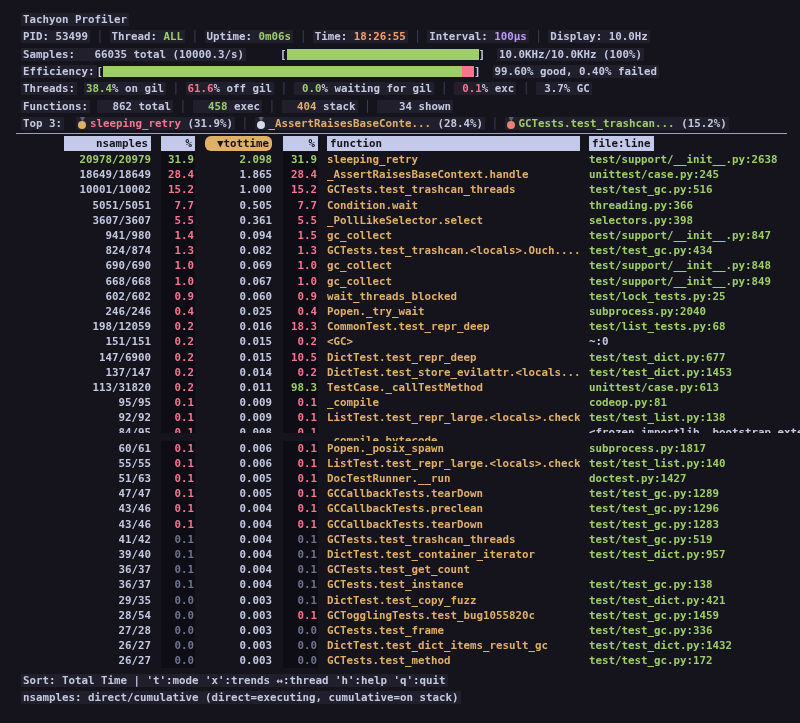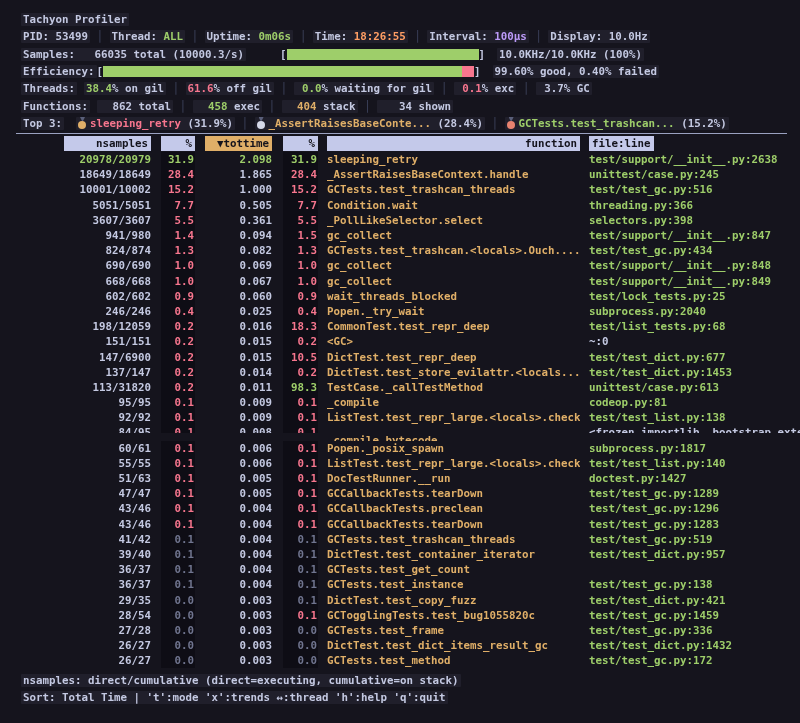--- a/index.html
+++ b/index.html
@@ -30,22 +30,22 @@
     clip-path:polygon(0 0,100% 0,50% 100%);}
   .medal::after{content:"";position:absolute;bottom:0;left:0;width:8px;height:8px;border-radius:50%;background:var(--mc);}
   .m-gold{--mc:#e0af68;} .m-silver{--mc:#d5d9e8;} .m-bronze{--mc:#e8836f;}
   .rule{height:1px;background:var(--rule);margin:1px 13px 1px 16px;}
   .thead,.trow{display:grid;grid-template-columns:87px 10px 34px 10px 67px 11px 35px 9px 253px 9px 1fr;
     padding-left:16px;box-sizing:border-box;}
   .thead{height:17px;align-items:center;margin-left:48px;}
   .trow{height:15.2px;line-height:15.2px;margin-left:48px;}
   .hcell{display:block;background:var(--hchip-bg);color:var(--hchip-fg);text-align:right;
     padding:0 3px;box-sizing:border-box;height:15px;line-height:15px;}
-  .hcell.sort{background:var(--sort-bg);}
-  .hcell.left{text-align:right;}
+  .hcell.sort{background:var(--sort-bg);border-radius:6px;}
+  .hcell.left{text-align:left;}
   .hcell.fit{justify-self:start;}
   .col1{grid-column:1;} .col3{grid-column:3;} .col5{grid-column:5;} .col7{grid-column:7;}
   .col9{grid-column:9;} .col11{grid-column:11;}
   .cell{white-space:pre;overflow:hidden;}
   .num{text-align:right;color:var(--fg);}
   .pcell{text-align:right;background:var(--pcell-bg);padding-right:1px;box-sizing:border-box;}
   .fncell{color:var(--yellow);}
   .flcell{color:var(--green);}
   .flcell.plain{color:var(--fg);}
   .trow.top .num,.trow.top .pcell{color:var(--green);}
@@ -412,19 +412,19 @@
         <span class="cell pcell col3 c-dim">0.0</span>
         <span class="cell num col5">0.003</span>
         <span class="cell pcell col7 c-dim">0.0</span>
         <span class="cell fncell col9">GCTests.test_method</span>
         <span class="cell flcell col11">test/test_gc.py:172</span>
       </div>
     </div>
 
   <div class="footer">
     <div class="hd">
+        <span class="chip">Sort: Total Time | 't':mode 'x':trends ↔:thread 'h':help 'q':quit</span>
+      </div>
+    <div class="hd">
         <span class="chip">nsamples: direct/cumulative (direct=executing, cumulative=on stack)</span>
-      </div>
-    <div class="hd">
-        <span class="chip">Sort: Total Time | 't':mode 'x':trends ↔:thread 'h':help 'q':quit</span>
       </div>
   </div>
 </div>
 
 </body></html>

